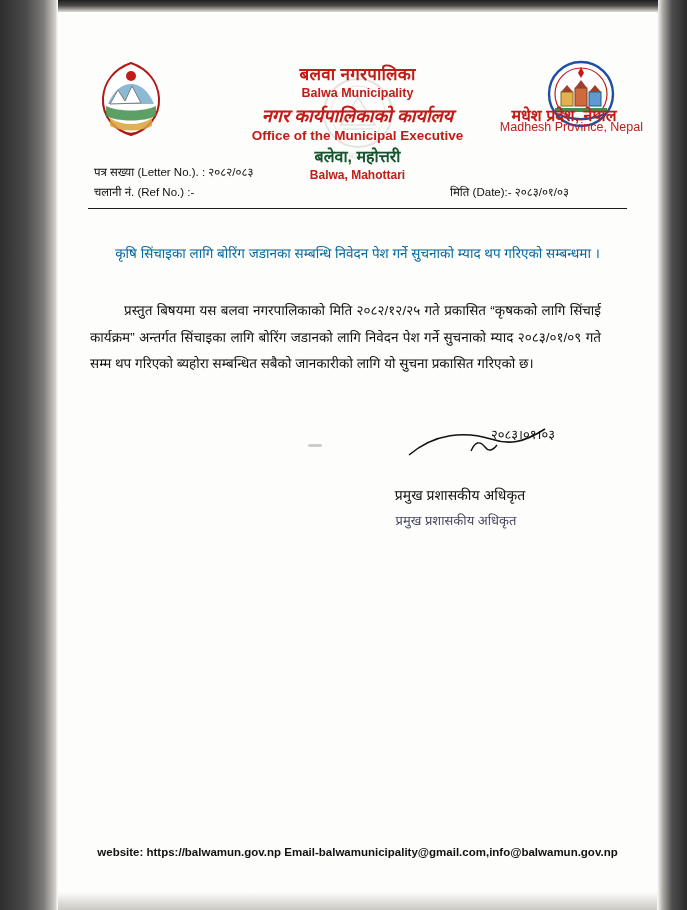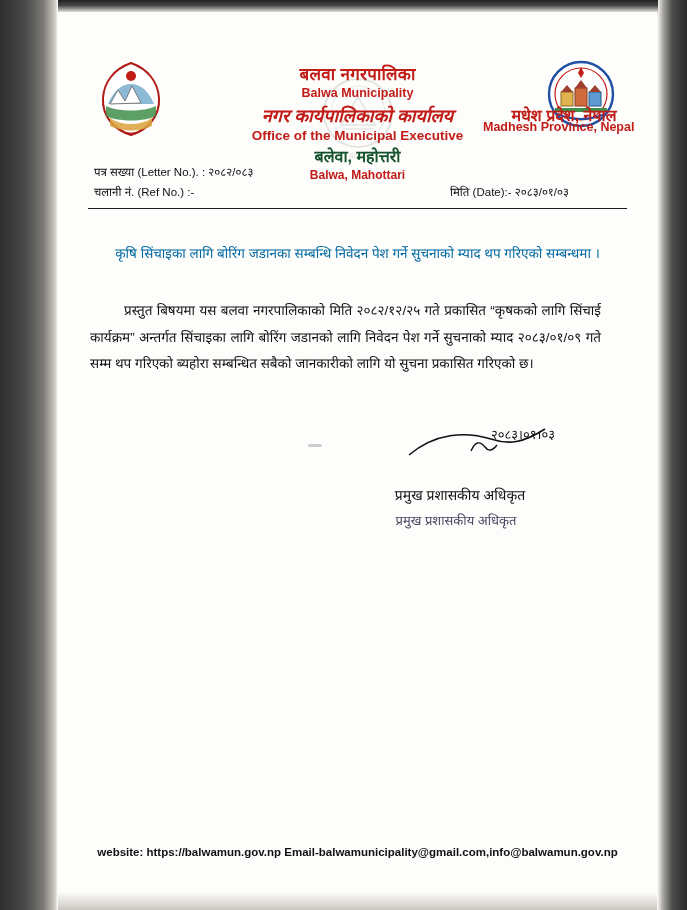--- a/index.html
+++ b/index.html
@@ -131,23 +131,23 @@
     text-align: center;
     font-size: 16px;
     font-weight: bold;
     color: #c11c18;
   }
   .prov-en {
     position: absolute;
     right: 14px;
     top: 108px;
     width: 160px;
-    text-align: left;
+    text-align: right;
     font-size: 12.5px;
-    font-weight: bold;
+    font-weight: normal;
     color: #c11c18;
   }
 
   
   .watermark {
     position: absolute;
     left: 50%;
     top: 55px;
     transform: translateX(-50%);
     width: 90px;

